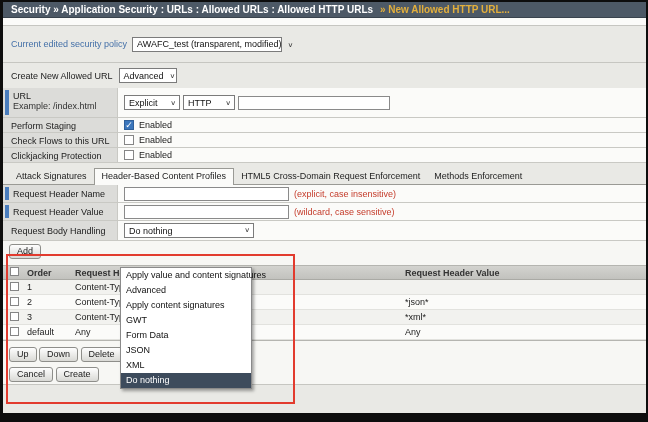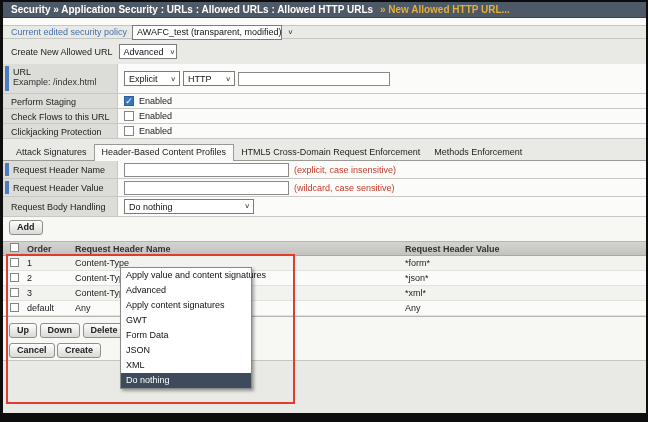--- a/index.html
+++ b/index.html
@@ -18,21 +18,21 @@
     height: 16px; background: #4d5966; border-bottom: 1px solid #39434d;
     color: #fff; font-weight: bold; font-size: 10px; line-height: 16px;
     padding-left: 8px; white-space: nowrap; overflow: hidden;
   }
   .crumbbar .current { color: #e3af3c; margin-left: 4px; }
 
   .gap-white { height: 7px; background: #fbfbf9; }
 
   
   .policy-band {
-    height: 14px; background: #e9e9e5;
+    height: 38px; background: #e9e9e5;
     border-top: 1px solid #c6c6c1; border-bottom: 1px solid #c6c6c1;
     display: flex; align-items: center; padding-left: 8px;
   }
   .policy-label { color: #4470a8; margin-right: 5px; }
 
   
   .sel {
     display: inline-flex; align-items: center; justify-content: space-between;
     background: #fff; border: 1px solid #7b7b7b; height: 15px;
     padding: 0 3px 0 4px; font-size: 9px; color: #111; white-space: nowrap;
@@ -75,21 +75,21 @@
   .tab.active {
     background: #fbfbf9; border: 1px solid #9a9a95; border-bottom: none;
     margin-bottom: -1px; padding-bottom: 4px;
   }
   .tab-panel { background: #f7f7f4; border-top: 1px solid #9a9a95; position: relative; z-index: 1; }
 
   
   .btn {
     display: inline-block; background: linear-gradient(#fefefe, #d9d9d5);
     border: 1px solid #8e8e8a; border-radius: 3px; padding: 1px 7px 2px 7px;
-    font-size: 9px; color: #222; cursor: pointer; white-space: nowrap; font-weight: bold;
+    font-size: 9px; color: #222; cursor: pointer; white-space: nowrap;
   }
   .btn-row { padding: 3px 0 2px 6px; }
 
   
   .dtable { width: 100%; border-bottom: 1px solid #b5b5b0; margin-top: 4px; }
   .dhead { display: flex; background: linear-gradient(#d3d3cf, #c2c2be); border-top: 1px solid #b5b5b0; border-bottom: 1px solid #aaaaa5; height: 15px; align-items: center; font-weight: bold; color: #333; }
   .drow { display: flex; height: 15px; align-items: center; border-bottom: 1px solid #e2e2de; }
   .drow:nth-child(odd) { background: #fbfbf9; }
   .drow:nth-child(even) { background: #f2f2ef; }
   .col-cb { width: 24px; flex: 0 0 24px; padding-left: 7px; }
@@ -230,21 +230,20 @@
       <div class="dhead">
         <span class="col-cb"><span class="cb"></span></span>
         <span class="col-order">Order</span>
         <span class="col-name">Request Header Name</span>
         <span class="col-value">Request Header Value</span>
       </div>
       <div class="drow">
         <span class="col-cb"><span class="cb"></span></span>
         <span class="col-order">1</span>
         <span class="col-name">Content-Type</span>
-        <span class="col-value">*form*</span>
       </div>
       <div class="drow">
         <span class="col-cb"><span class="cb"></span></span>
         <span class="col-order">2</span>
         <span class="col-name">Content-Type</span>
         <span class="col-value">*json*</span>
       </div>
       <div class="drow">
         <span class="col-cb"><span class="cb"></span></span>
         <span class="col-order">3</span>

